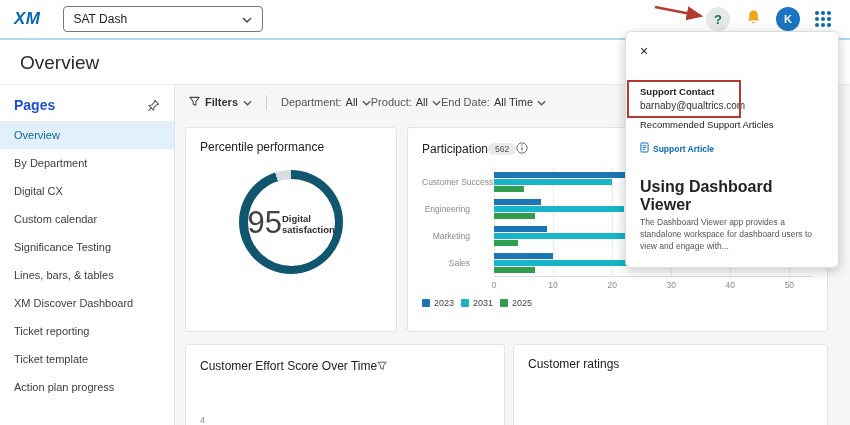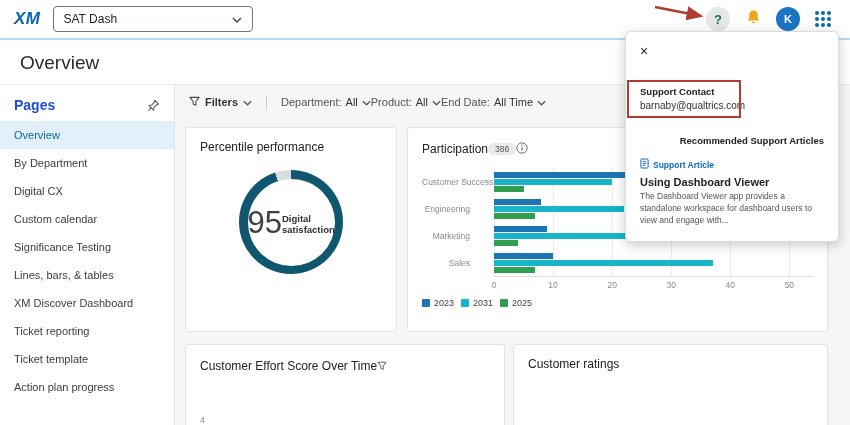--- a/index.html
+++ b/index.html
@@ -3,21 +3,21 @@
 <meta charset="utf-8">
 <style>
   * { box-sizing: border-box; margin: 0; padding: 0; }
   html,body { width: 850px; height: 425px; }
   body {
     position: relative; overflow: hidden; background: #fff;
     font-family: "Liberation Sans", sans-serif; color: #333;
   }
   
   .topbar {
-    height: 40px; display: flex; align-items: center; gap: 12px;
+    height: 40px; display: flex; align-items: center; gap: 22px;
     padding: 0 14px; border-bottom: 2px solid #b5d9f0; background: #fff;
   }
   .xm-logo { font-size: 17px; font-weight: 800; font-style: italic; color: #0768b1; letter-spacing: .5px; }
   .dash-selector {
     width: 200px; height: 26px; border: 1px solid #6f7680; border-radius: 4px;
     display: flex; align-items: center; justify-content: space-between;
     padding: 0 10px; font-size: 12px; color: #222; background: #fff; cursor: pointer;
   }
   .topbar-right { margin-left: auto; display: flex; align-items: center; gap: 10px; }
   .icon-btn { width: 26px; height: 26px; display: flex; align-items: center; justify-content: center; cursor: pointer; }
@@ -86,23 +86,23 @@
   .effort-ytick { margin-top: 40px; font-size: 9px; color: #8a8a8a; }
   
   .popover {
     position: absolute; left: 625px; top: 31px; width: 214px; min-height: 190px;
     background: #fff; border: 1px solid #ddd; border-radius: 6px;
     box-shadow: 0 3px 12px rgba(0,0,0,.22); z-index: 50; padding: 12px 14px 14px;
   }
   .pop-close { font-size: 14px; color: #222; width: 14px; line-height: 1; cursor: pointer; }
   .sc-label { margin-top: 28px; font-size: 9.5px; font-weight: bold; color: #222; }
   .sc-email { margin-top: 3px; font-size: 10px; color: #333; cursor: pointer; }
-  .rec-heading { margin-top: 24px; font-size: 9.5px; font-weight: bold; color: #222; text-align: right; }
+  .rec-heading { margin-top: 8px; font-size: 9.5px; font-weight: normal; color: #222; }
   .article-tag { margin-top: 12px; display: flex; align-items: center; gap: 4px; font-size: 8.5px; font-weight: bold; color: #0b6cbf; cursor: pointer; }
-  .article-title { margin-top: 5px; font-size: 11px; font-weight: bold; color: #222; cursor: pointer; }
+  .article-title { margin-top: 23px; font-size: 16px; font-weight: bold; color: #222; cursor: pointer; }
   .article-desc { margin-top: 3px; font-size: 8.5px; color: #555; line-height: 1.4; }
   .annot-box { position: absolute; left: 1px; top: 48px; width: 114px; height: 38px; border: 2px solid #b23b2e; pointer-events: none; }
   .annot-arrow { position: absolute; left: 652px; top: 2px; z-index: 60; pointer-events: none; }
 </style>
 </head>
 <body>
 
 <div class="topbar">
   <div class="xm-logo">XM</div>
   <div class="dash-selector">
@@ -224,21 +224,21 @@
               <div class="donut-value">95</div>
               <div class="donut-caption">Digital satisfaction</div>
             </div>
           </div>
         </div>
       </div>
 
       <div class="card card-participation">
         <div class="title-row">
           <span class="card-title">Participation</span>
-          <span class="badge">386</span>
+          <span class="badge">562</span>
           <span>
             <svg width="12" height="12" viewBox="0 0 14 14">
                 <circle cx="7" cy="7" r="6" fill="none" stroke="#666" stroke-width="1.1"></circle>
                 <line x1="7" y1="6.2" x2="7" y2="10" stroke="#666" stroke-width="1.4"></line>
                 <circle cx="7" cy="3.9" r="0.9" fill="#666"></circle>
               </svg>
           </span>
         </div>
         <div class="p-chart">
           <div class="p-rows-wrap">

